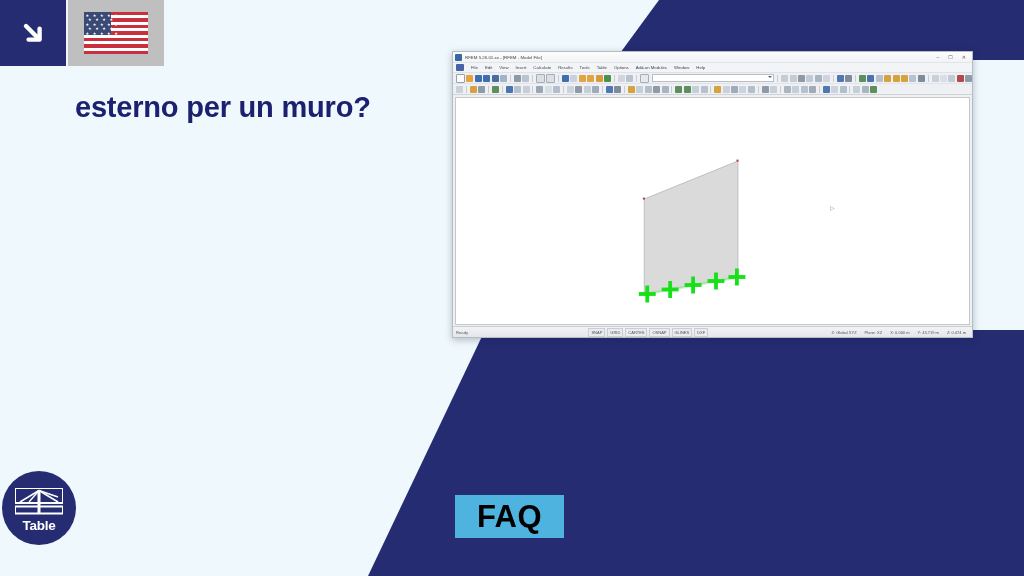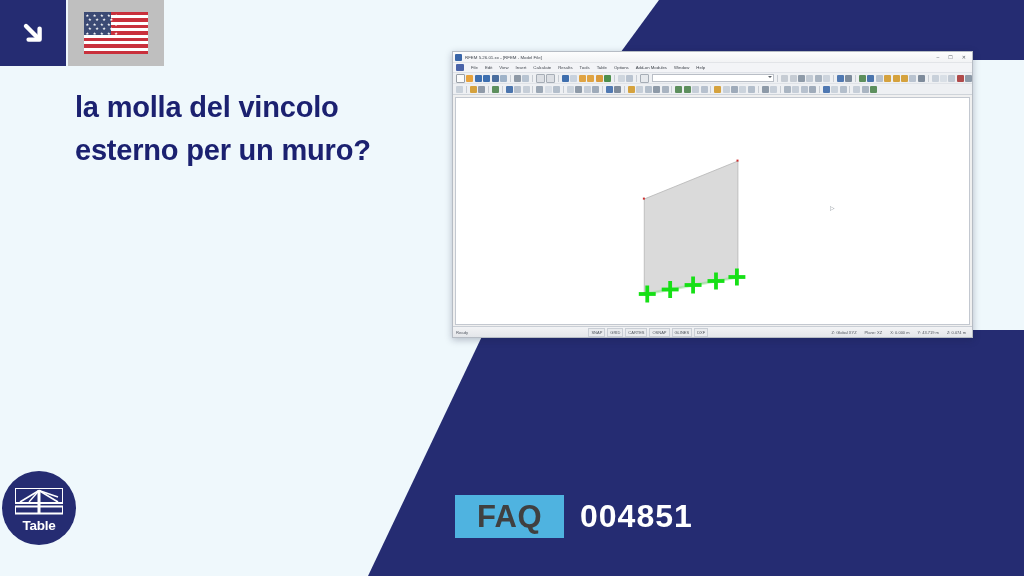--- a/index.html
+++ b/index.html
@@ -61,21 +61,21 @@
     position:absolute;left:0;top:47px;width:74px;text-align:center;
     color:#ffffff;font-size:13.5px;font-weight:bold;letter-spacing:-0.3px;
   }
 
   
   .faq-badge{
     position:absolute;left:455px;top:495px;width:109px;height:43px;
     background:#4fb3e0;display:flex;align-items:center;justify-content:center;
   }
   .faq-badge span{
-    color:#404040;font-size:31px;font-weight:bold;letter-spacing:0.5px;
+    color:#000000;font-size:31px;font-weight:bold;letter-spacing:0.5px;
   }
   .faq-number{
     position:absolute;left:580px;top:495px;height:43px;display:flex;align-items:center;
     color:#ffffff;font-size:32px;font-weight:bold;letter-spacing:1px;
   }
 
   
   .app-window{
     position:absolute;left:452px;top:51px;width:519px;height:285px;
     background:#f0f0f0;border:1px solid #b6bcc4;
@@ -174,21 +174,20 @@
       <div class="canton"></div>
       <div class="stars">★ ★ ★ ★ ★
  ★ ★ ★ ★
 ★ ★ ★ ★ ★
  ★ ★ ★ ★
 ★ ★ ★ ★ ★</div>
     </div>
   </div>
 
   <div class="headline">
-    <div>la molla del vincolo</div>
     <div>esterno per un muro?</div>
   </div>
 
   <div class="logo">
     <span class="logo-mark">
       <svg width="48" height="30" viewBox="0 0 48 30" aria-hidden="true">
         <rect x="0" y="0" width="48" height="15" fill="none" stroke="#ffffff" stroke-width="2"></rect>
         <rect x="0" y="18.5" width="48" height="7" fill="none" stroke="#ffffff" stroke-width="2"></rect>
         <path d="M24 2 L24 25" stroke="#ffffff" stroke-width="3"></path>
         <path d="M24 2.5 L5 14" stroke="#ffffff" stroke-width="1.6"></path>
@@ -196,21 +195,20 @@
         <path d="M24 2.5 L43 9" stroke="#ffffff" stroke-width="1.4"></path>
         <path d="M24 2.5 L14 14" stroke="#ffffff" stroke-width="1.4"></path>
       </svg>
     </span>
     <div class="logo-text">Table</div>
   </div>
 
   <div class="faq-badge">
     <span>FAQ</span>
   </div>
-  <div class="faq-number">004851</div>
 
   <div class="app-window">
 
     <div class="titlebar">
       <span class="tb-icon"></span>
       <span class="tb-title">RFEM 5.26.01.xx - [RFEM - Model File]</span>
       <span class="tb-buttons">
         <span class="tb-btn">–</span>
         <span class="tb-btn">☐</span>
         <span class="tb-btn">✕</span>

